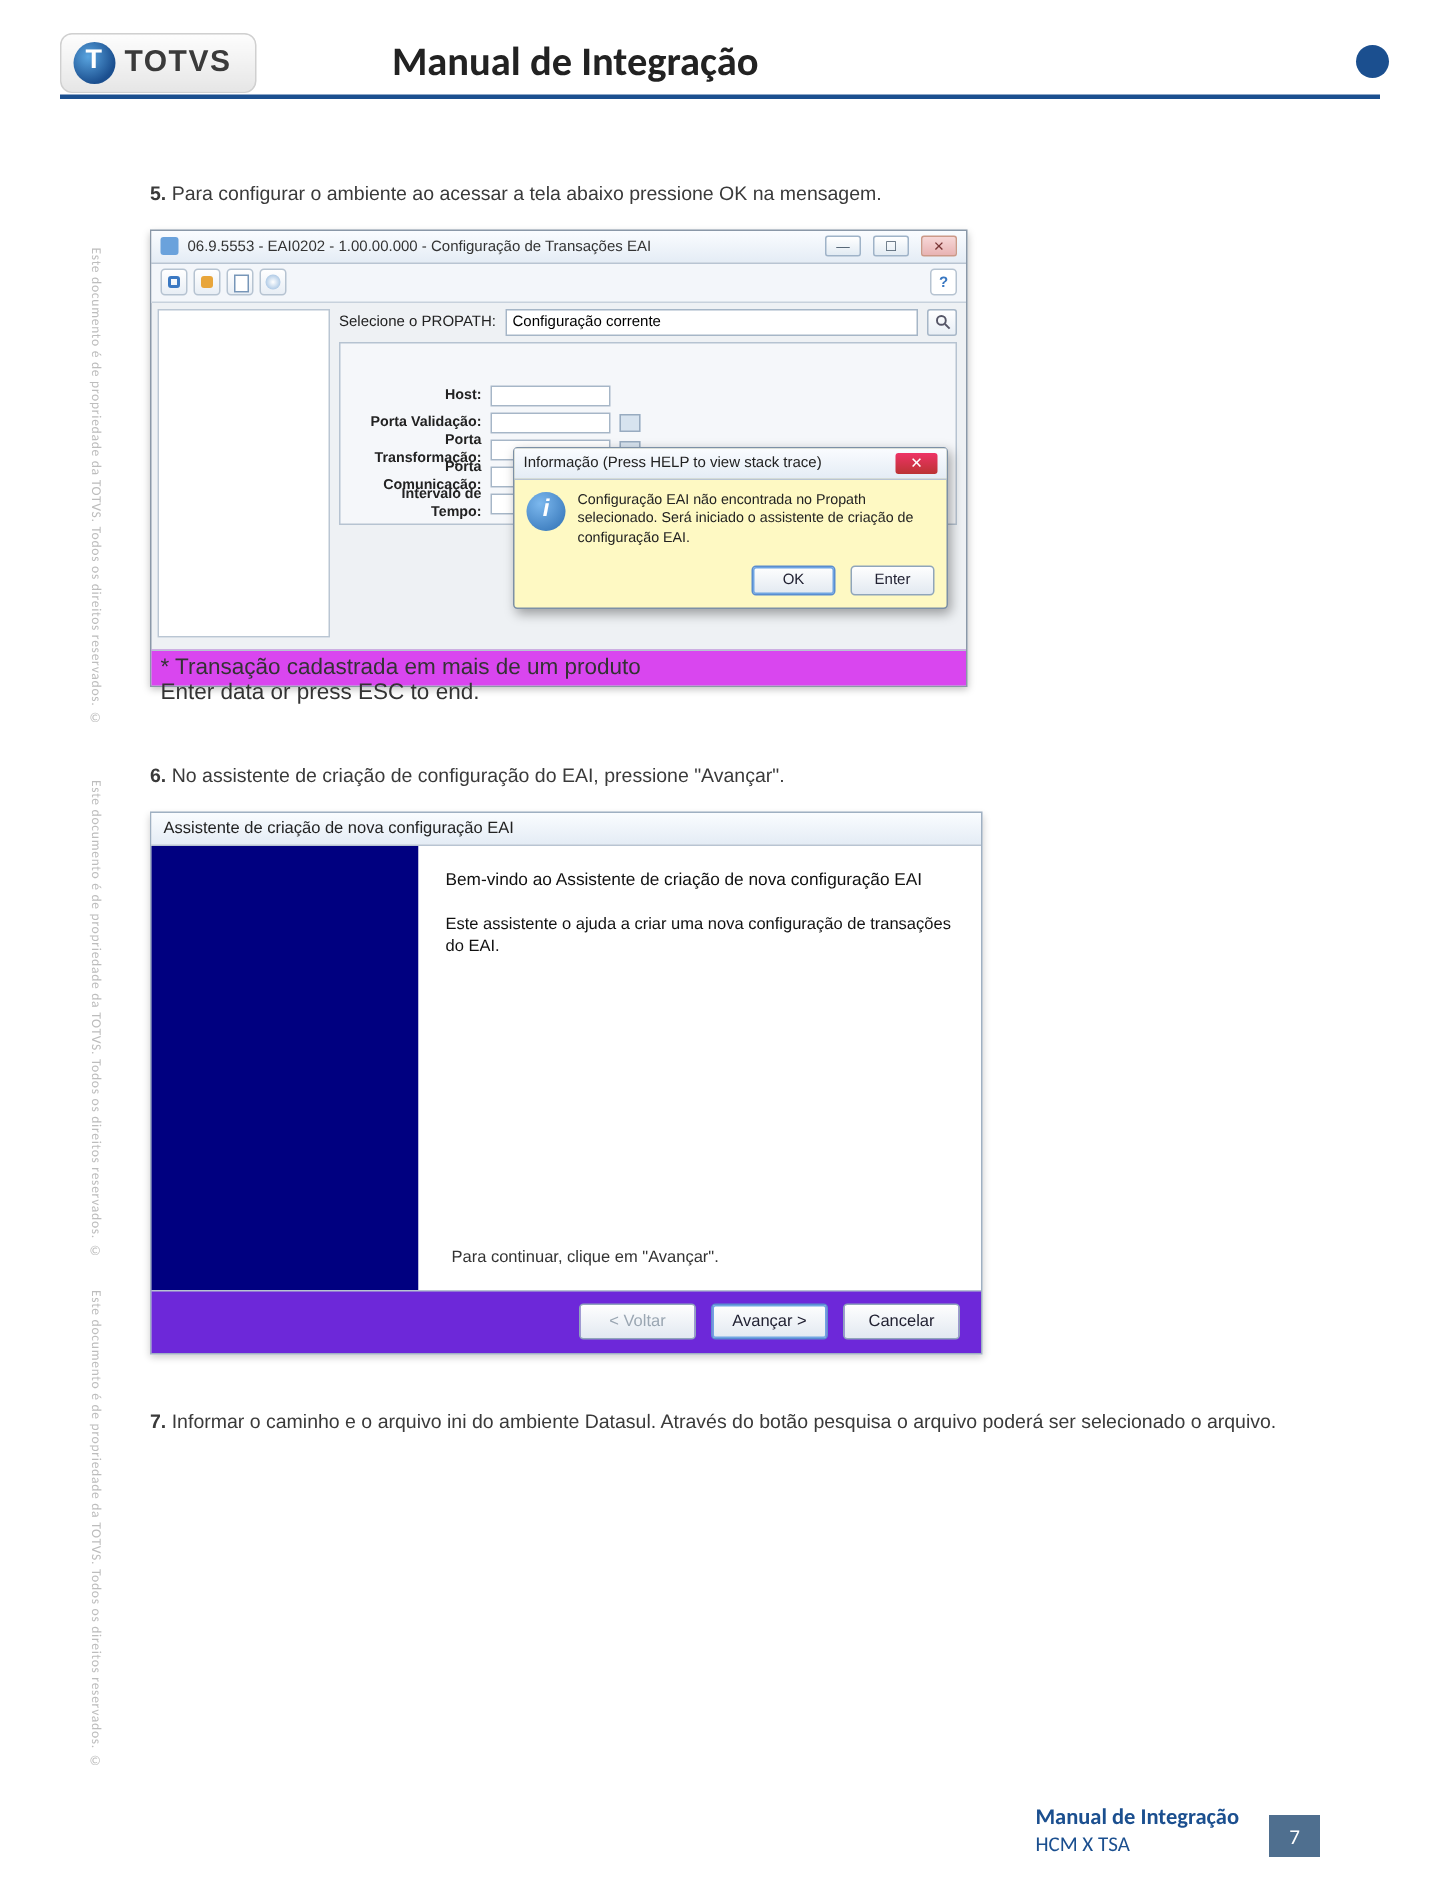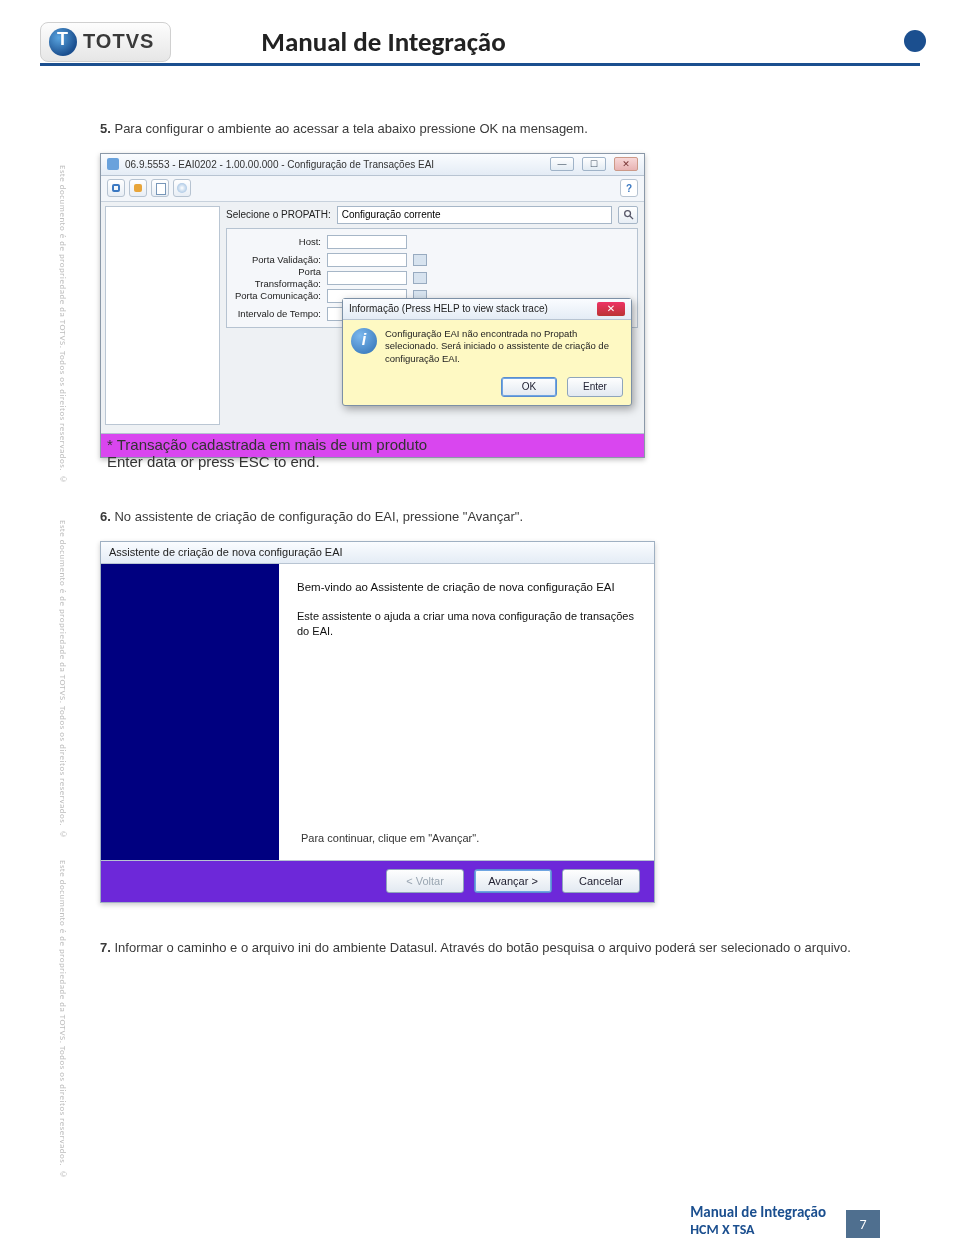--- a/index.html
+++ b/index.html
@@ -154,21 +154,21 @@
   .ss1-search-row input {
     flex:1; height:18px; border:1px solid #a6b6c7; background:#fff;
     font-size:10px; padding:0 4px;
   }
   .ss1-search-btn { width:20px;height:18px;border:1px solid #a6b6c7;background:linear-gradient(#fff,#e8eef5);border-radius:2px;display:flex;align-items:center;justify-content:center;}
   .ss1-search-btn svg{width:11px;height:11px;}
   .ss1-panel {
     border:1px solid #b6c3d1; background:#f5f7fa; padding:4px 6px; font-size:9.5px; line-height:1.25;
   }
   .ss1-desc { margin-bottom:4px; color:#222; }
-  .ss1-fields { margin-top:0; }
+  .ss1-fields { margin-top:22px;font-weight:bold; }
   .ss1-field-row { display:flex; align-items:center; height:18px; gap:6px; }
   .ss1-field-row label{ width:88px; text-align:right; color:#222;}
   .ss1-field-row .inp { flex:0 0 80px; height:14px; background:#fff;border:1px solid #a6b6c7;}
   .ss1-field-row .flag { width:14px;height:12px;background:#d7e3ef;border:1px solid #98abc0;}
   .ss1-overlay {
     position:absolute; left:118px; top:96px; width:290px;
     background:#fef9c3; border:1px solid #7c90a6; box-shadow:2px 3px 8px rgba(0,0,0,.35);
     border-radius:3px;
   }
   .ss1-overlay-title {
@@ -237,21 +237,21 @@
   .ss2-footer .btn{min-width:78px;height:24px;font-size:11px;}
   .btn.disabled{color:#9aa6b2;}
 
   
   .page-footer {
     position:absolute; bottom:18px; left:100px; width:780px;
     display:flex; align-items:flex-end; justify-content:flex-end; gap:20px;
   }
   .pf-text { text-align:left; font-family: Calibri, Arial, sans-serif; }
   .pf-title { color:#1b4f8f; font-weight:bold; font-size:15px; }
-  .pf-sub { color:#1b4f8f; font-weight:bold; font-size:14px; }
+  .pf-sub { color:#1b4f8f; font-weight:normal; font-size:14px; }
   .pf-num {
     width:34px;height:28px;background:#4f6f8f;color:#fff;
     display:flex;align-items:center;justify-content:center;
     font-family: Calibri, Arial, sans-serif; font-size:14px;
   }
 
   .mag-svg{stroke:#556;fill:none;stroke-width:1.4;}
 </style>
 </head>
 <body>

